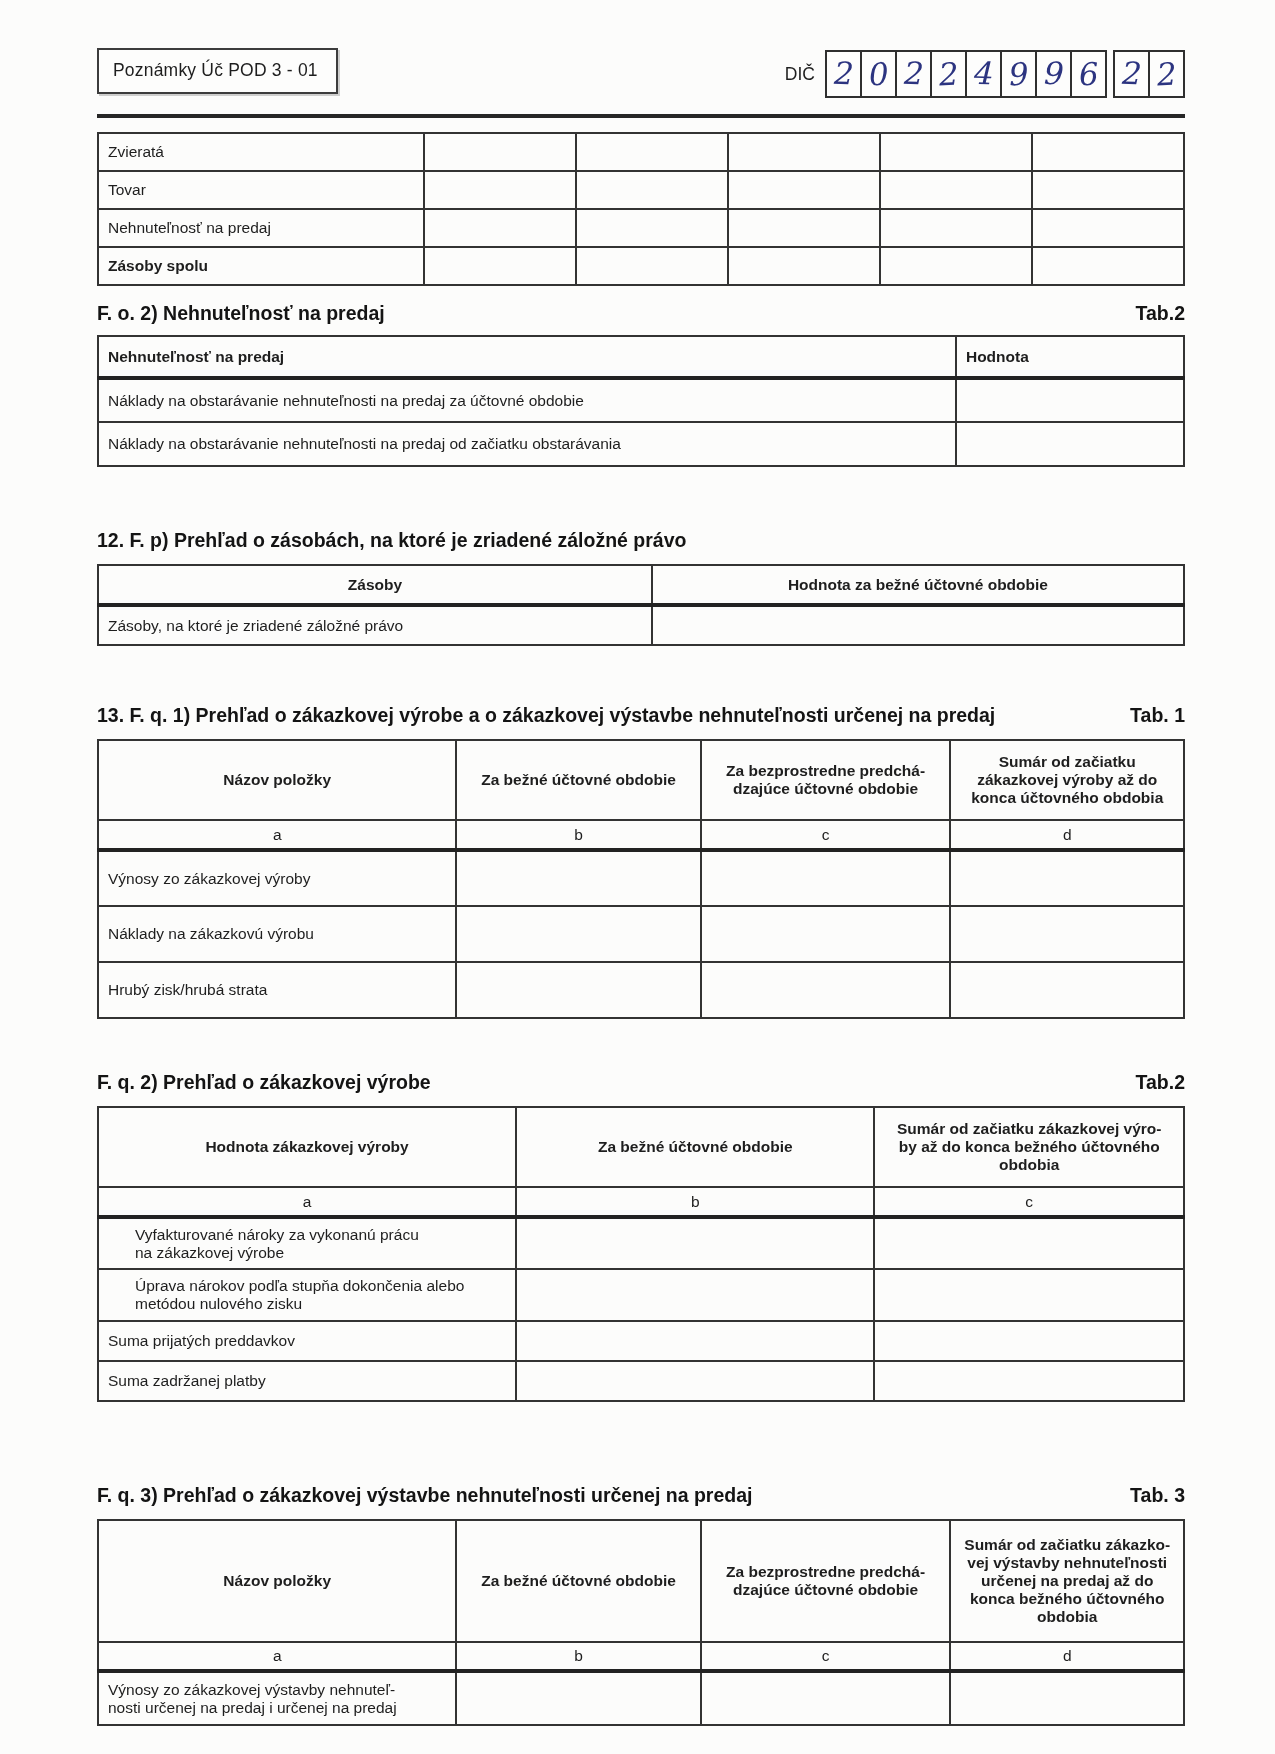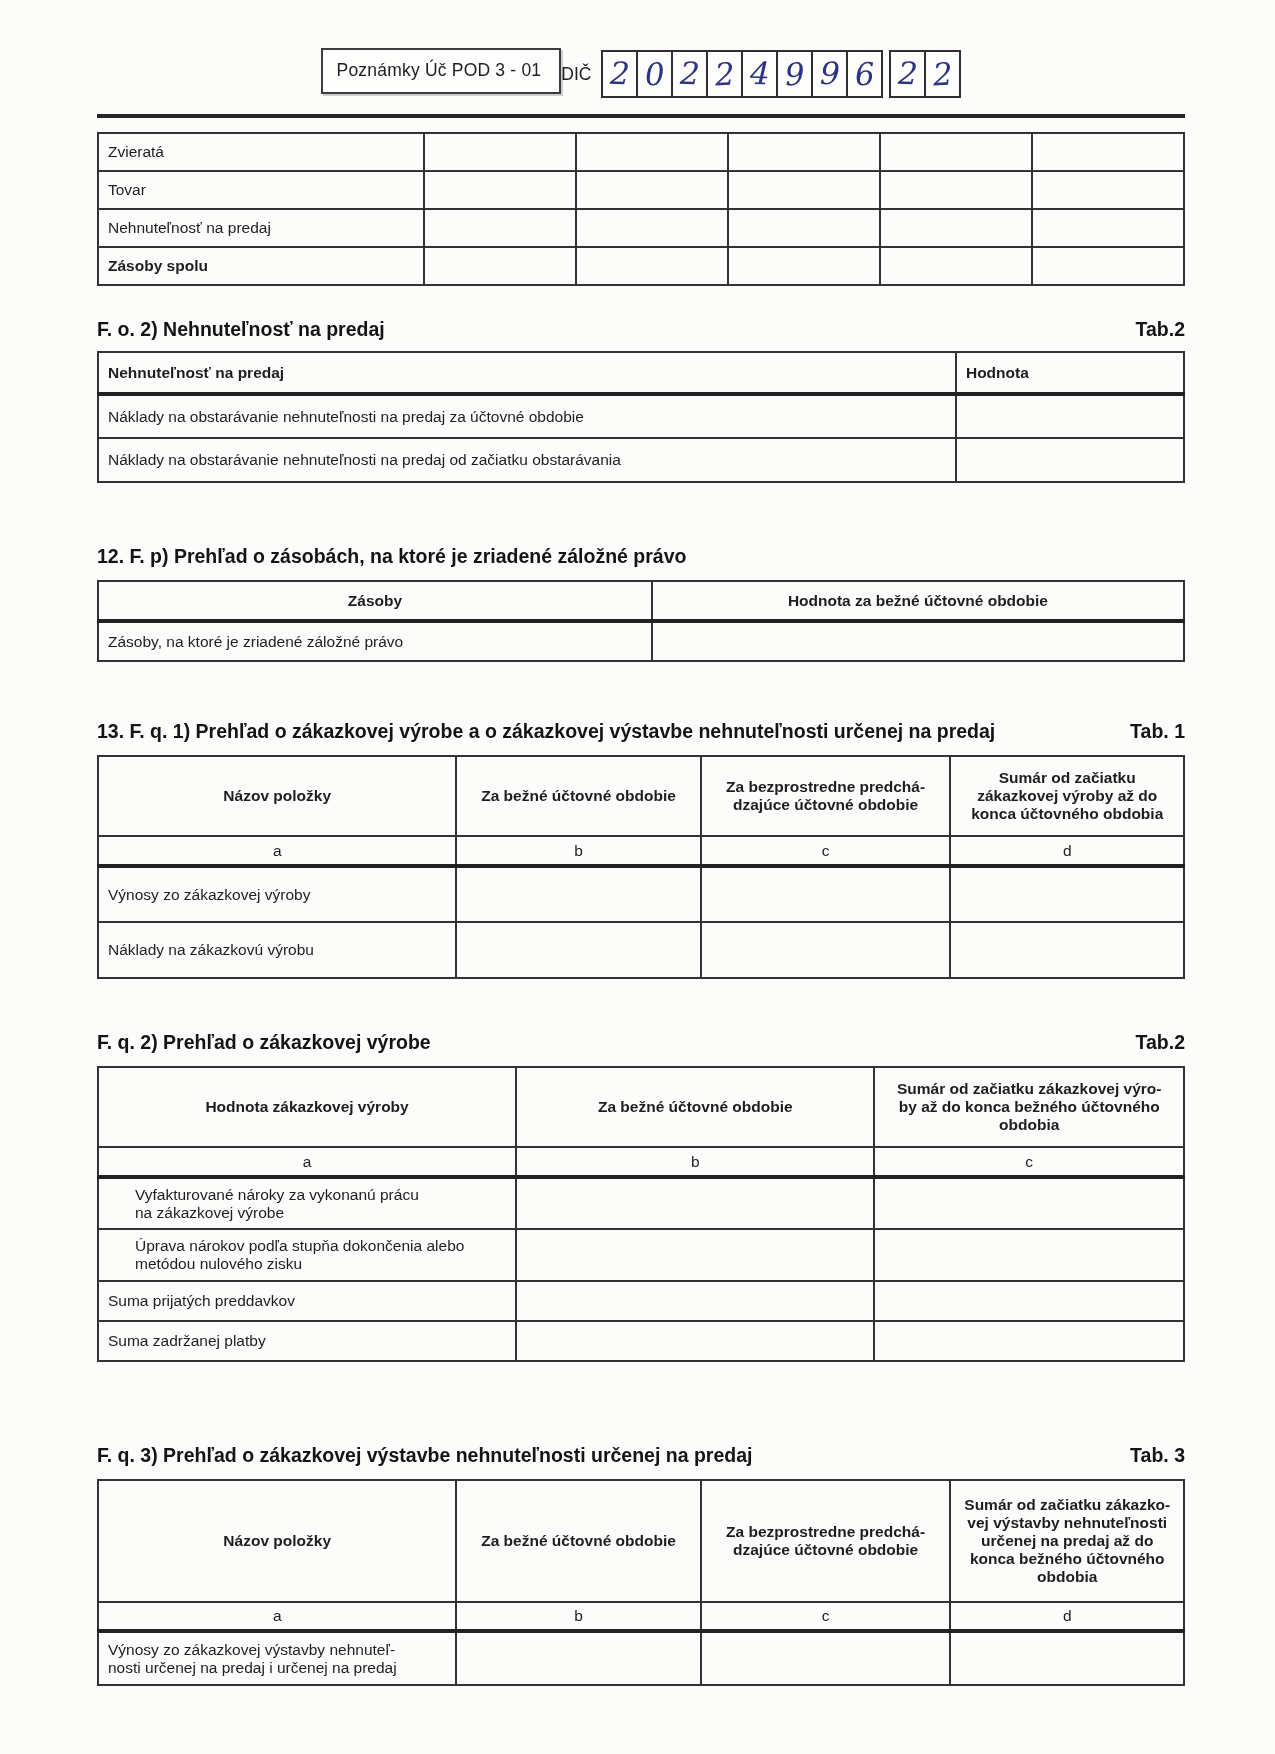--- a/index.html
+++ b/index.html
@@ -9,21 +9,21 @@
     width:1275px; height:1754px;
     margin:0 auto;
     background:#fcfcfb;
     font-family:"Liberation Sans", sans-serif;
     color:#1e1e1e;
     overflow:hidden;
   }
   .content { position:absolute; left:97px; top:0; width:1088px; }
 
   
-  .header-row { margin-top:48px; display:flex; justify-content:center; align-items:flex-start; }
+  .header-row { margin-top:48px; display:flex; justify-content:space-between; align-items:flex-start; }
   .form-box {
     border:2px solid #3c3c3c;
     box-shadow:2px 2px 0 rgba(120,120,120,.35);
     padding:10px 18px 11px 14px;
     font-size:17.5px;
     letter-spacing:.2px;
     background:#fdfdfc;
   }
   .dic-wrap { display:flex; align-items:center; margin-top:2px; }
   .dic-label { font-size:17.5px; margin-right:10px; }
@@ -70,21 +70,21 @@
     display:flex; justify-content:space-between; align-items:baseline;
     font-weight:bold; font-size:19.5px; color:#141414;
   }
 
   
   .tbl-inventory { margin-top:14px; }
   .tbl-inventory td { height:38px; }
   .tbl-inventory .label-col { width:30%; }
   .tbl-inventory .val-col { width:14%; }
 
-  .head-fo2 { margin-top:32px;justify-content:space-between; }
+  .head-fo2 { margin-top:16px;justify-content:space-between; }
   .tbl-fo2 { margin-top:10px; }
   .tbl-fo2 th { height:42px; }
   .tbl-fo2 td { height:44px; }
   .tbl-fo2 .label-col { width:79%; }
 
   .head-fp12 { margin-top:62px; }
   .tbl-fp12 { margin-top:12px; }
   .tbl-fp12 th { height:40px; }
   .tbl-fp12 td { height:40px; }
   .tbl-fp12 .left-col { width:51%; }
@@ -266,20 +266,26 @@
         <td></td>
         <td></td>
         <td></td>
       </tr>
       <tr class="item">
         <td>Náklady na zákazkovú výrobu</td>
         <td></td>
         <td></td>
         <td></td>
       </tr>
+      <tr class="item">
+        <td>Hrubý zisk/hrubá strata</td>
+        <td></td>
+        <td></td>
+        <td></td>
+      </tr>
     </tbody>
       </table>
 
     <div class="section-head head-fq2">
       <span>F. q. 2)  Prehľad o zákazkovej výrobe</span>
       <span>Tab.2</span>
     </div>
     <table class="tbl-fq2">
       <tbody>
           <tr>

